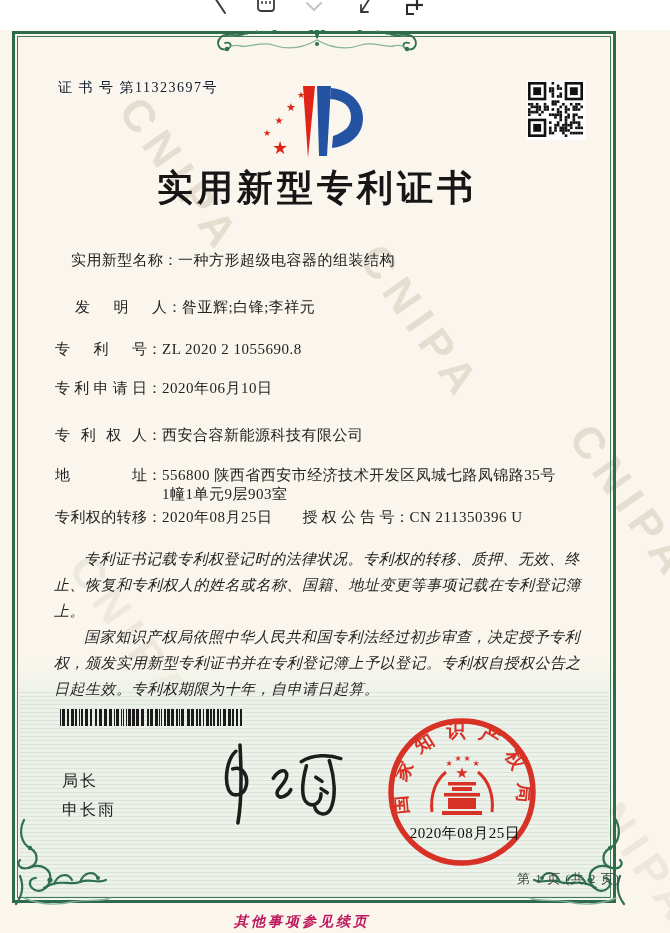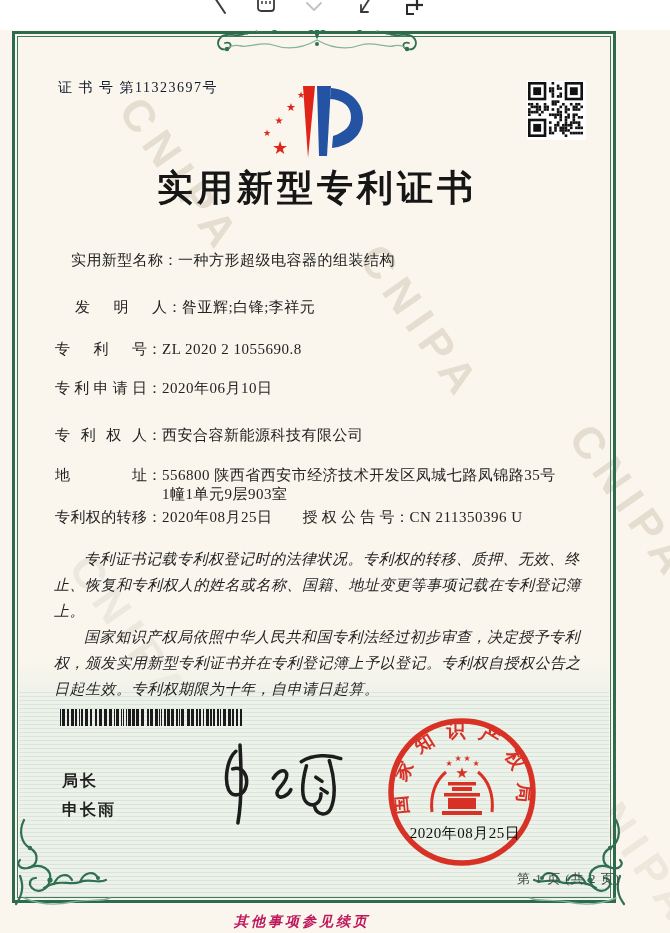--- a/index.html
+++ b/index.html
@@ -38,21 +38,21 @@
   .fval{display:inline-block;letter-spacing:0.5px;}
   .addr{max-width:400px;}
   .col2{margin-left:30px;display:flex;}
   
   #paras{position:absolute;left:54px;top:546px;width:534px;z-index:4;color:#1e1e1e;
          font-size:15px;line-height:26px;font-style:italic;letter-spacing:0.5px;}
   #paras p{margin:0;text-indent:2em;}
   
   #barcode{position:absolute;left:60px;top:709px;width:186px;height:17px;z-index:4;}
   #officer{position:absolute;left:62px;top:766px;z-index:4;font-family:"Liberation Sans","DejaVu Sans",sans-serif;
-           font-weight:bold;font-size:16px;color:#222;line-height:29px;letter-spacing:2px;}
+           font-weight:normal;font-size:16px;color:#222;line-height:29px;letter-spacing:2px;}
   #signature{position:absolute;left:213px;top:742px;width:135px;height:85px;z-index:4;}
   #seal{position:absolute;left:382px;top:712px;width:160px;height:160px;z-index:4;opacity:0.95;}
   #seal-date{position:absolute;left:392px;top:824px;width:146px;text-align:center;z-index:5;
              font-size:15px;color:#101010;letter-spacing:0.5px;}
   #page-footer{position:absolute;left:0px;top:870px;width:620px;text-align:right;
                font-size:13px;color:#3e4a41;z-index:4;letter-spacing:1px;}
   #cont-note{position:absolute;left:0px;top:913px;width:604px;text-align:center;z-index:4;
              font-size:14px;font-weight:bold;font-style:italic;color:#be185d;letter-spacing:3px;}
 </style>
 </head>

